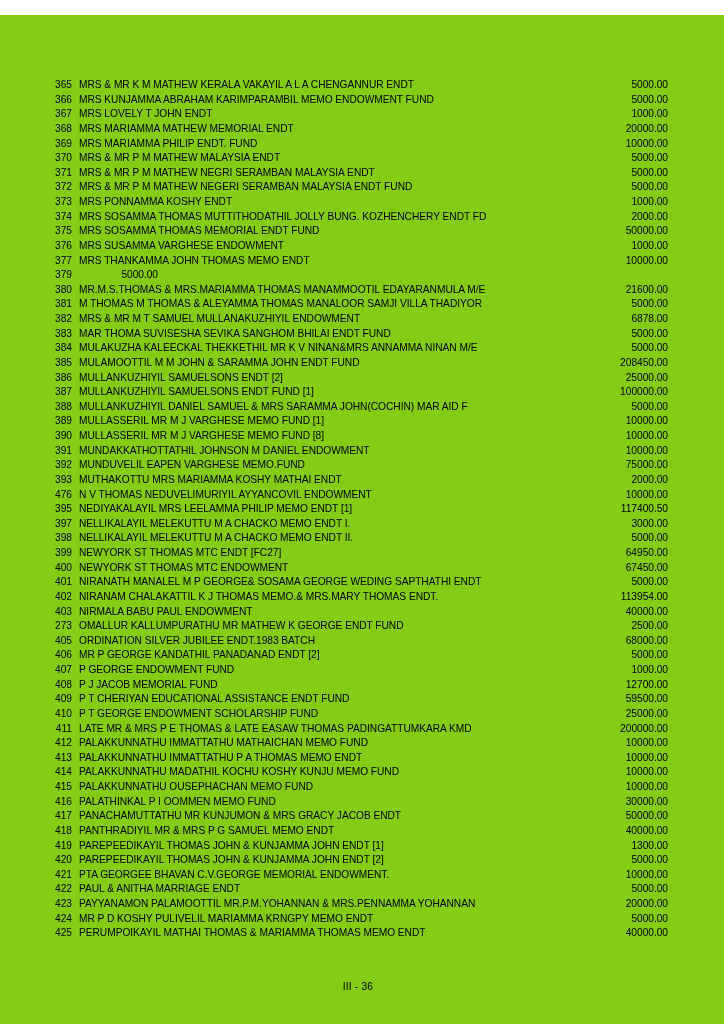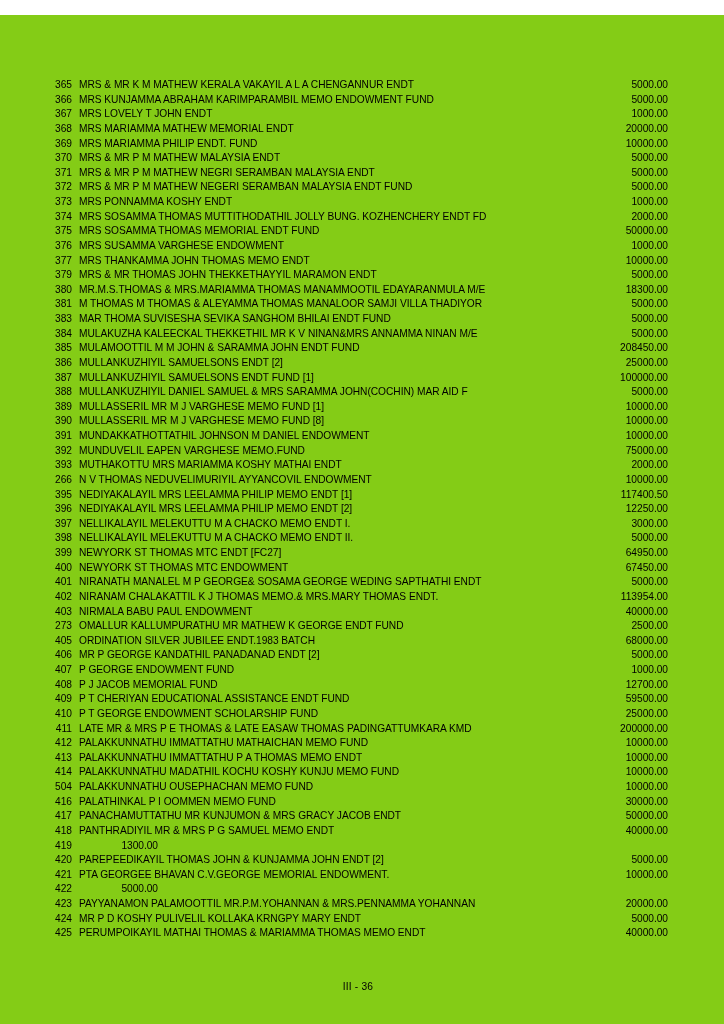--- a/index.html
+++ b/index.html
@@ -129,32 +129,36 @@
         <span class="cell-name">MRS SUSAMMA VARGHESE ENDOWMENT</span>
         <span class="cell-amount">1000.00</span>
       </div>
       <div class="row">
         <span class="cell-index">377</span>
         <span class="cell-name">MRS THANKAMMA JOHN THOMAS MEMO ENDT</span>
         <span class="cell-amount">10000.00</span>
       </div>
       <div class="row">
         <span class="cell-index">379</span>
-        <span class="cell-name">MRS &amp; MR THOMAS JOHN THEKKETHAYYIL MARAMON ENDT</span>
         <span class="cell-amount">5000.00</span>
       </div>
       <div class="row">
         <span class="cell-index">380</span>
         <span class="cell-name">MR.M.S.THOMAS &amp; MRS.MARIAMMA THOMAS MANAMMOOTIL EDAYARANMULA M/E</span>
-        <span class="cell-amount">18300.00</span>
+        <span class="cell-amount">21600.00</span>
       </div>
       <div class="row">
         <span class="cell-index">381</span>
         <span class="cell-name">M THOMAS M THOMAS &amp; ALEYAMMA THOMAS MANALOOR SAMJI VILLA THADIYOR</span>
         <span class="cell-amount">5000.00</span>
+      </div>
+      <div class="row">
+        <span class="cell-index">382</span>
+        <span class="cell-name">MRS &amp; MR M T SAMUEL MULLANAKUZHIYIL ENDOWMENT</span>
+        <span class="cell-amount">6878.00</span>
       </div>
       <div class="row">
         <span class="cell-index">383</span>
         <span class="cell-name">MAR THOMA SUVISESHA SEVIKA SANGHOM BHILAI ENDT FUND</span>
         <span class="cell-amount">5000.00</span>
       </div>
       <div class="row">
         <span class="cell-index">384</span>
         <span class="cell-name">MULAKUZHA KALEECKAL THEKKETHIL MR K V NINAN&amp;MRS ANNAMMA NINAN M/E</span>
         <span class="cell-amount">5000.00</span>
@@ -198,35 +202,30 @@
         <span class="cell-index">392</span>
         <span class="cell-name">MUNDUVELIL EAPEN VARGHESE MEMO.FUND</span>
         <span class="cell-amount">75000.00</span>
       </div>
       <div class="row">
         <span class="cell-index">393</span>
         <span class="cell-name">MUTHAKOTTU MRS MARIAMMA KOSHY MATHAI ENDT</span>
         <span class="cell-amount">2000.00</span>
       </div>
       <div class="row">
-        <span class="cell-index">266</span>
+        <span class="cell-index">476</span>
         <span class="cell-name">N V THOMAS NEDUVELIMURIYIL AYYANCOVIL ENDOWMENT</span>
         <span class="cell-amount">10000.00</span>
       </div>
       <div class="row">
         <span class="cell-index">395</span>
         <span class="cell-name">NEDIYAKALAYIL MRS LEELAMMA PHILIP MEMO ENDT [1]</span>
         <span class="cell-amount">117400.50</span>
       </div>
       <div class="row">
-        <span class="cell-index">396</span>
-        <span class="cell-name">NEDIYAKALAYIL MRS LEELAMMA PHILIP MEMO ENDT [2]</span>
-        <span class="cell-amount">12250.00</span>
-      </div>
-      <div class="row">
         <span class="cell-index">397</span>
         <span class="cell-name">NELLIKALAYIL MELEKUTTU M A CHACKO MEMO ENDT I.</span>
         <span class="cell-amount">3000.00</span>
       </div>
       <div class="row">
         <span class="cell-index">398</span>
         <span class="cell-name">NELLIKALAYIL MELEKUTTU M A CHACKO MEMO ENDT II.</span>
         <span class="cell-amount">5000.00</span>
       </div>
       <div class="row">
@@ -303,65 +302,67 @@
         <span class="cell-index">413</span>
         <span class="cell-name">PALAKKUNNATHU IMMATTATHU P A THOMAS MEMO ENDT</span>
         <span class="cell-amount">10000.00</span>
       </div>
       <div class="row">
         <span class="cell-index">414</span>
         <span class="cell-name">PALAKKUNNATHU MADATHIL KOCHU KOSHY KUNJU MEMO FUND</span>
         <span class="cell-amount">10000.00</span>
       </div>
       <div class="row">
-        <span class="cell-index">504</span>
+        <span class="cell-index">415</span>
         <span class="cell-name">PALAKKUNNATHU OUSEPHACHAN MEMO FUND</span>
         <span class="cell-amount">10000.00</span>
       </div>
       <div class="row">
         <span class="cell-index">416</span>
         <span class="cell-name">PALATHINKAL P I OOMMEN MEMO FUND</span>
         <span class="cell-amount">30000.00</span>
       </div>
       <div class="row">
         <span class="cell-index">417</span>
         <span class="cell-name">PANACHAMUTTATHU MR KUNJUMON &amp; MRS GRACY JACOB ENDT</span>
         <span class="cell-amount">50000.00</span>
       </div>
       <div class="row">
         <span class="cell-index">418</span>
         <span class="cell-name">PANTHRADIYIL MR &amp; MRS P G SAMUEL MEMO ENDT</span>
         <span class="cell-amount">40000.00</span>
       </div>
       <div class="row">
         <span class="cell-index">419</span>
+        <span class="cell-name">PAREPEEDIKAYIL THOMAS JOHN &amp; KUNJAMMA JOHN ENDT [1]</span>
         <span class="cell-amount">1300.00</span>
       </div>
       <div class="row">
         <span class="cell-index">420</span>
         <span class="cell-name">PAREPEEDIKAYIL THOMAS JOHN &amp; KUNJAMMA JOHN ENDT [2]</span>
         <span class="cell-amount">5000.00</span>
       </div>
       <div class="row">
         <span class="cell-index">421</span>
         <span class="cell-name">PTA GEORGEE BHAVAN C.V.GEORGE MEMORIAL ENDOWMENT.</span>
         <span class="cell-amount">10000.00</span>
       </div>
       <div class="row">
         <span class="cell-index">422</span>
+        <span class="cell-name">PAUL &amp; ANITHA MARRIAGE ENDT</span>
         <span class="cell-amount">5000.00</span>
       </div>
       <div class="row">
         <span class="cell-index">423</span>
         <span class="cell-name">PAYYANAMON PALAMOOTTIL MR.P.M.YOHANNAN &amp; MRS.PENNAMMA YOHANNAN</span>
         <span class="cell-amount">20000.00</span>
       </div>
       <div class="row">
         <span class="cell-index">424</span>
-        <span class="cell-name">MR P D KOSHY PULIVELIL KOLLAKA KRNGPY MARY ENDT</span>
+        <span class="cell-name">MR P D KOSHY PULIVELIL MARIAMMA KRNGPY MEMO ENDT</span>
         <span class="cell-amount">5000.00</span>
       </div>
       <div class="row">
         <span class="cell-index">425</span>
         <span class="cell-name">PERUMPOIKAYIL MATHAI THOMAS &amp; MARIAMMA THOMAS MEMO ENDT</span>
         <span class="cell-amount">40000.00</span>
       </div>
     </div>
 
   <div class="page-footer">

